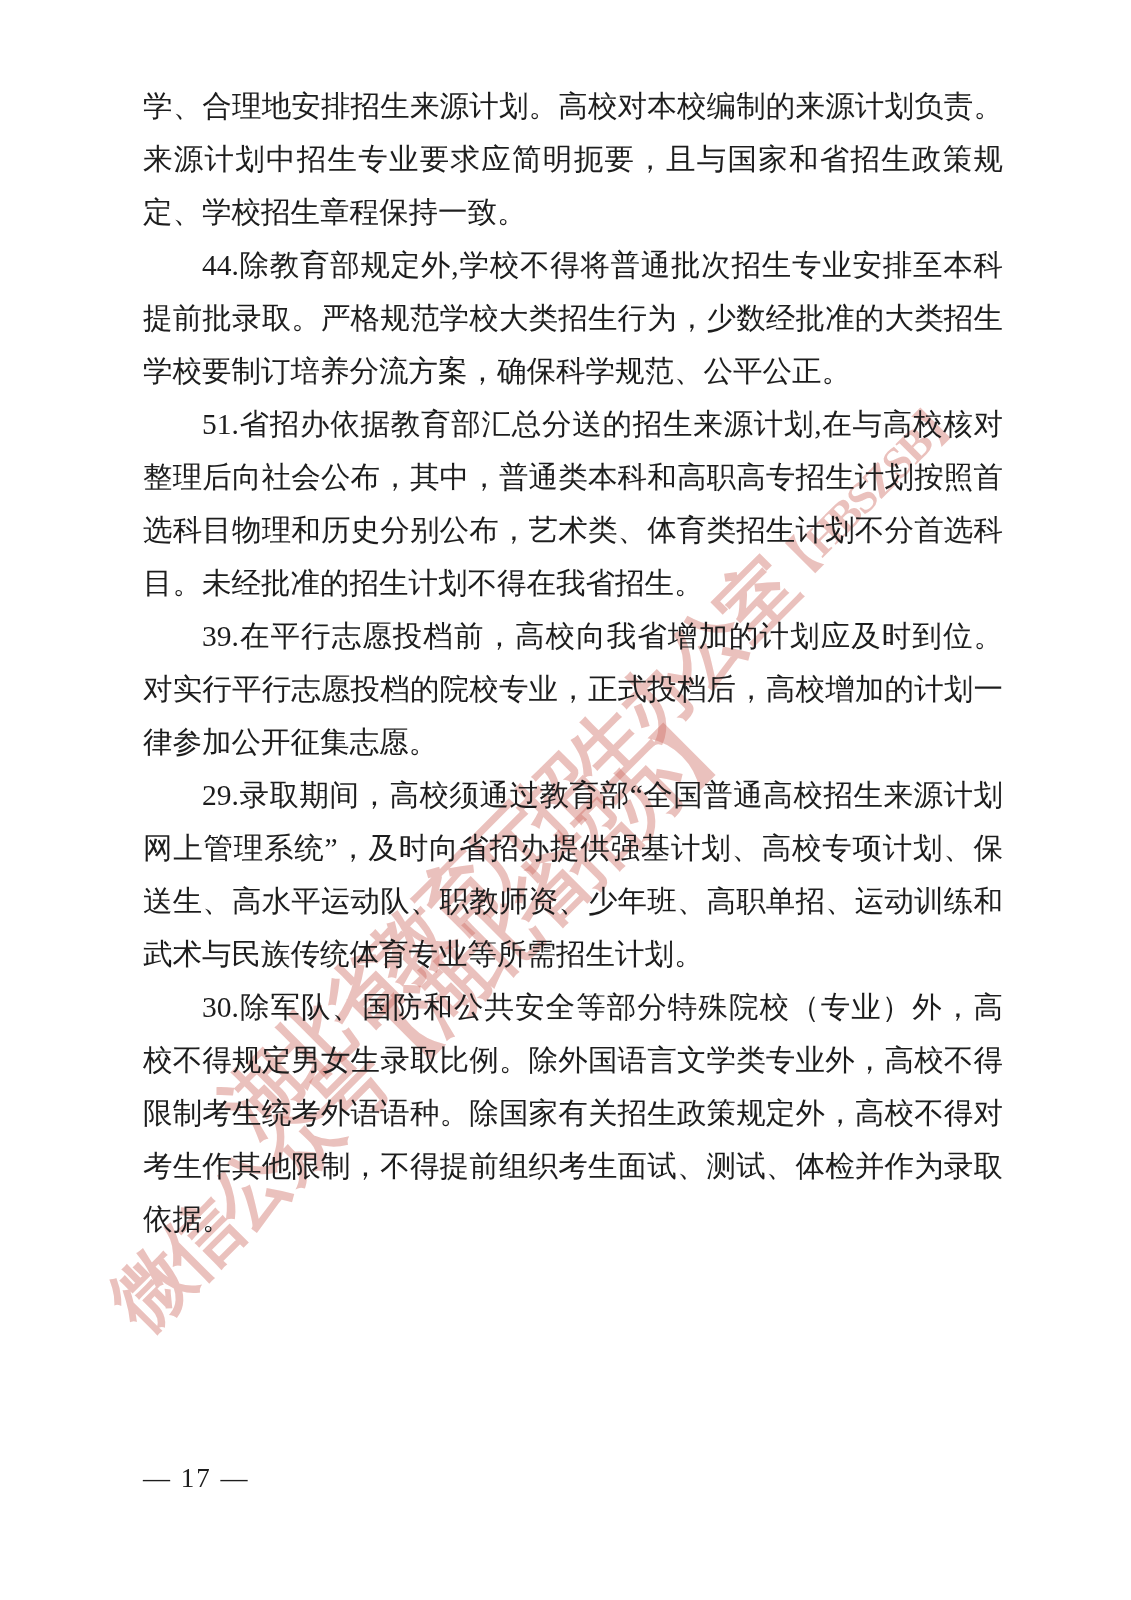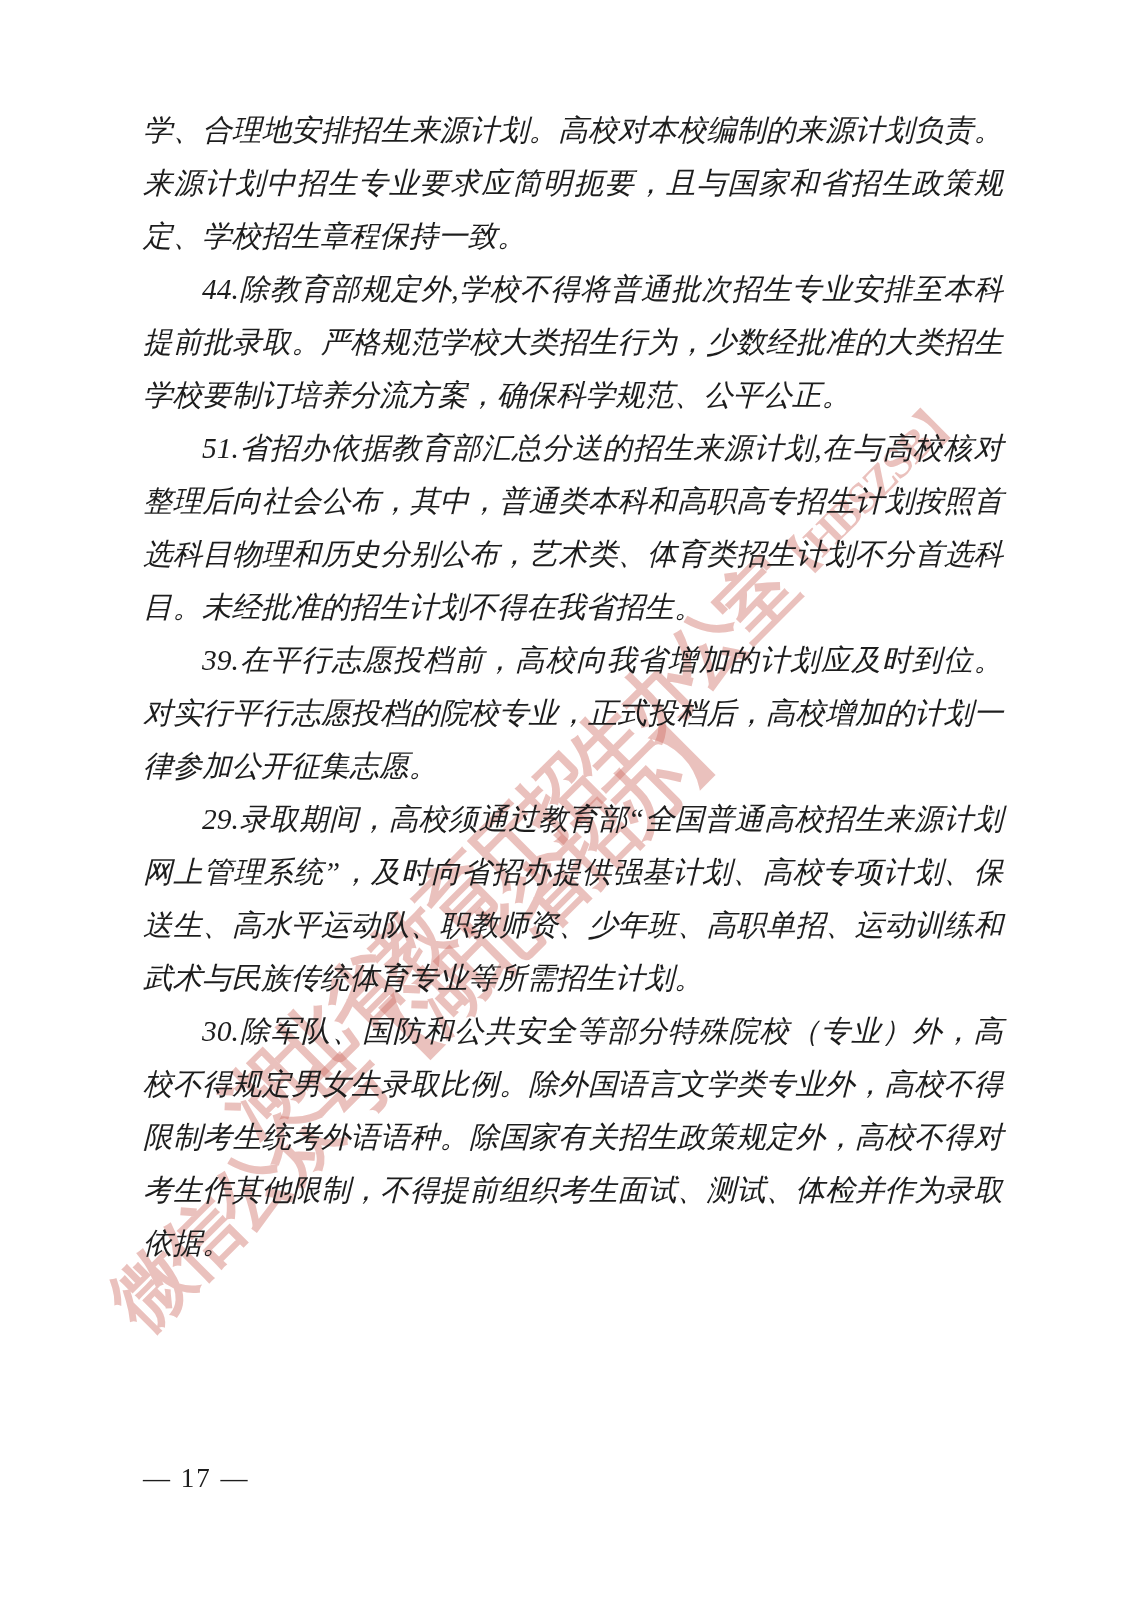--- a/index.html
+++ b/index.html
@@ -33,24 +33,23 @@
     opacity:0.42;
     transform:rotate(-45deg);
     transform-origin:0 50%;
   }
   .wm .wm-code{font-size:44px;letter-spacing:-2px;vertical-align:8px;}
   #wm-line-1{left:235px;top:1075px;}
   #wm-line-2{left:125px;top:1270px;}
   
   .content{
     position:relative;z-index:1;
-    padding:104px 128px 0 143px;
+    padding:80px 128px 0 143px;
     width:860px;
     color:var(--text-color);
-    font-style:italic;
   }
   .content p{
     margin:0;
     font-size:29.5px;
     line-height:53px;
     text-align:justify;
     text-justify:inter-character;
   }
   .content p.indent{text-indent:2em;}
   .section-heading{

